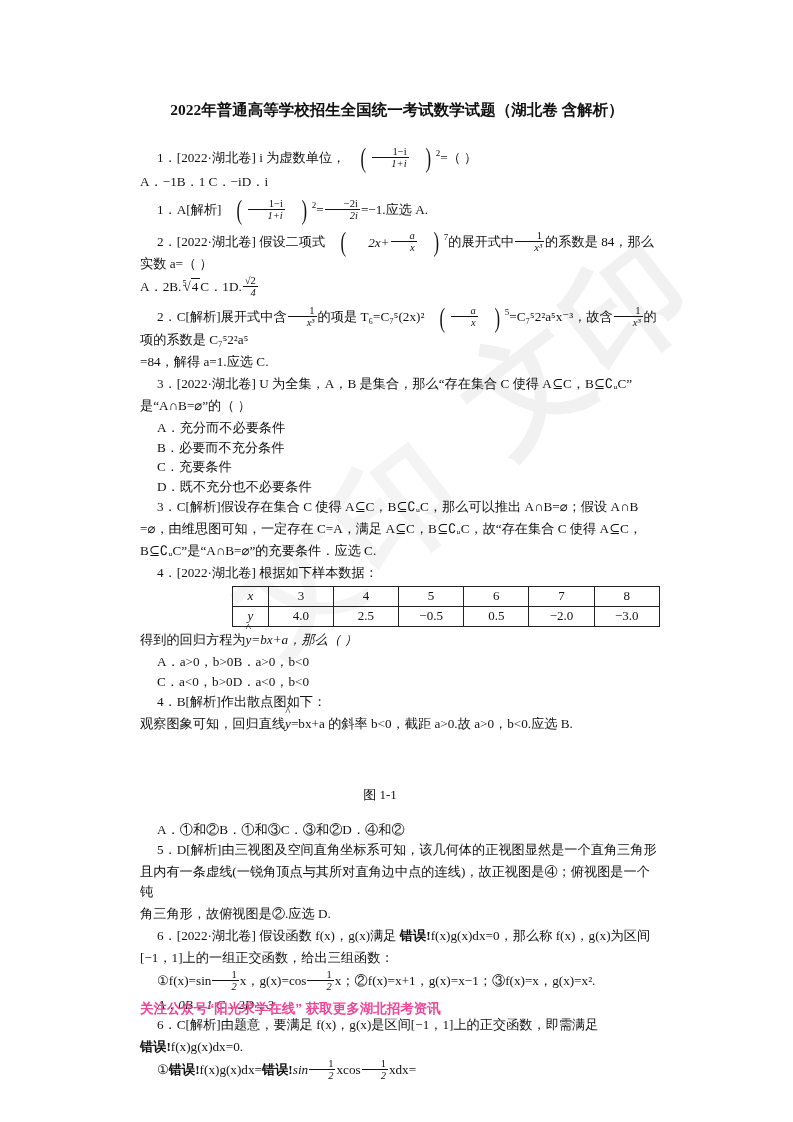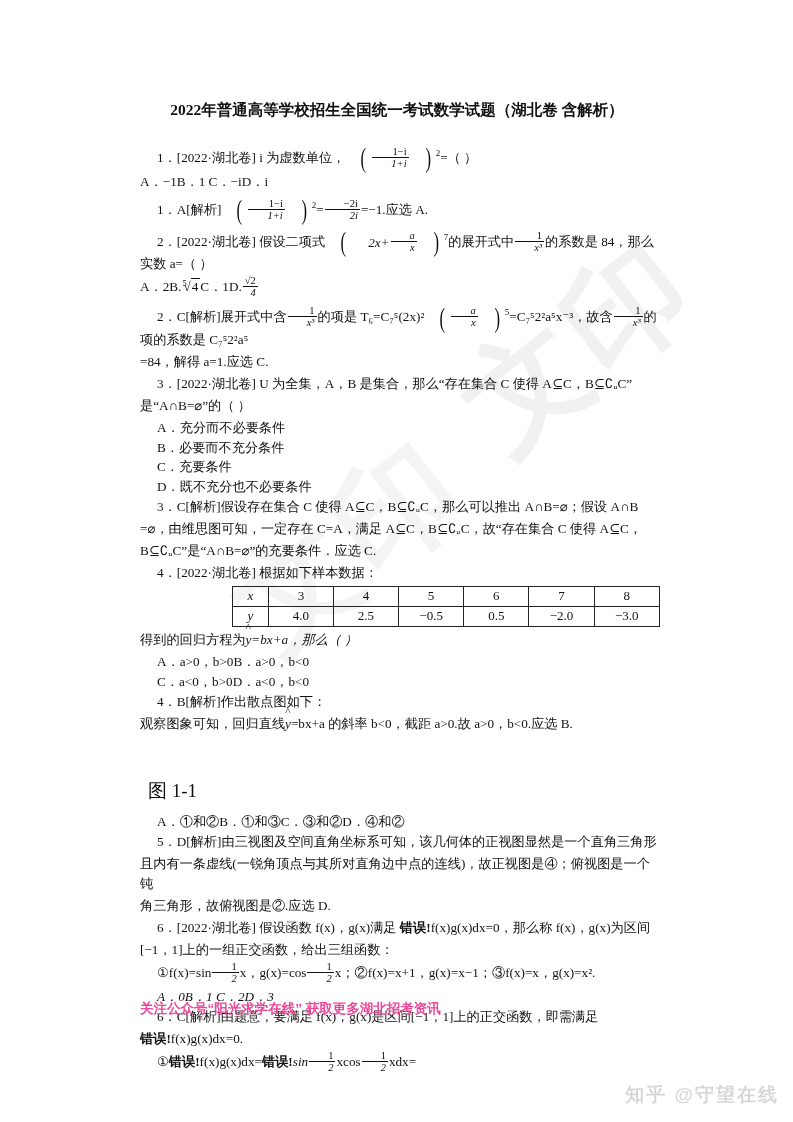--- a/index.html
+++ b/index.html
@@ -168,22 +168,23 @@
     height: 17px;
     line-height: 1.15;
   }
   table.sample td.hdr {
     width: 28px;
     font-style: italic;
   }
   table.sample td.cell { width: 58px; }
 
   .fig-caption {
-    font-size: 19px;
-    margin: 8px;
+    text-align: center;
+    font-size: 13px;
+    margin: 16px;
     padding-right: 40px;
   }
   .fig-space { height: 34px; }
 
   .footer-note {
     position: absolute;
     left: 140px;
     top: 1000px;
     font-size: 13.5px;
     font-weight: 700;
@@ -358,15 +359,14 @@
         </span><span>xcos</span><span class="frac">
           <span class="num">1</span>
           <span class="den">2</span>
         </span><span>xdx=</span>
     </div>
 
   </div>
 
   <div class="footer-note">关注公众号“阳光求学在线”  获取更多湖北招考资讯</div>
 
-  <div class="wm-corner">知乎 @守望在线</div>
 
 </div>
 
 </body></html>

